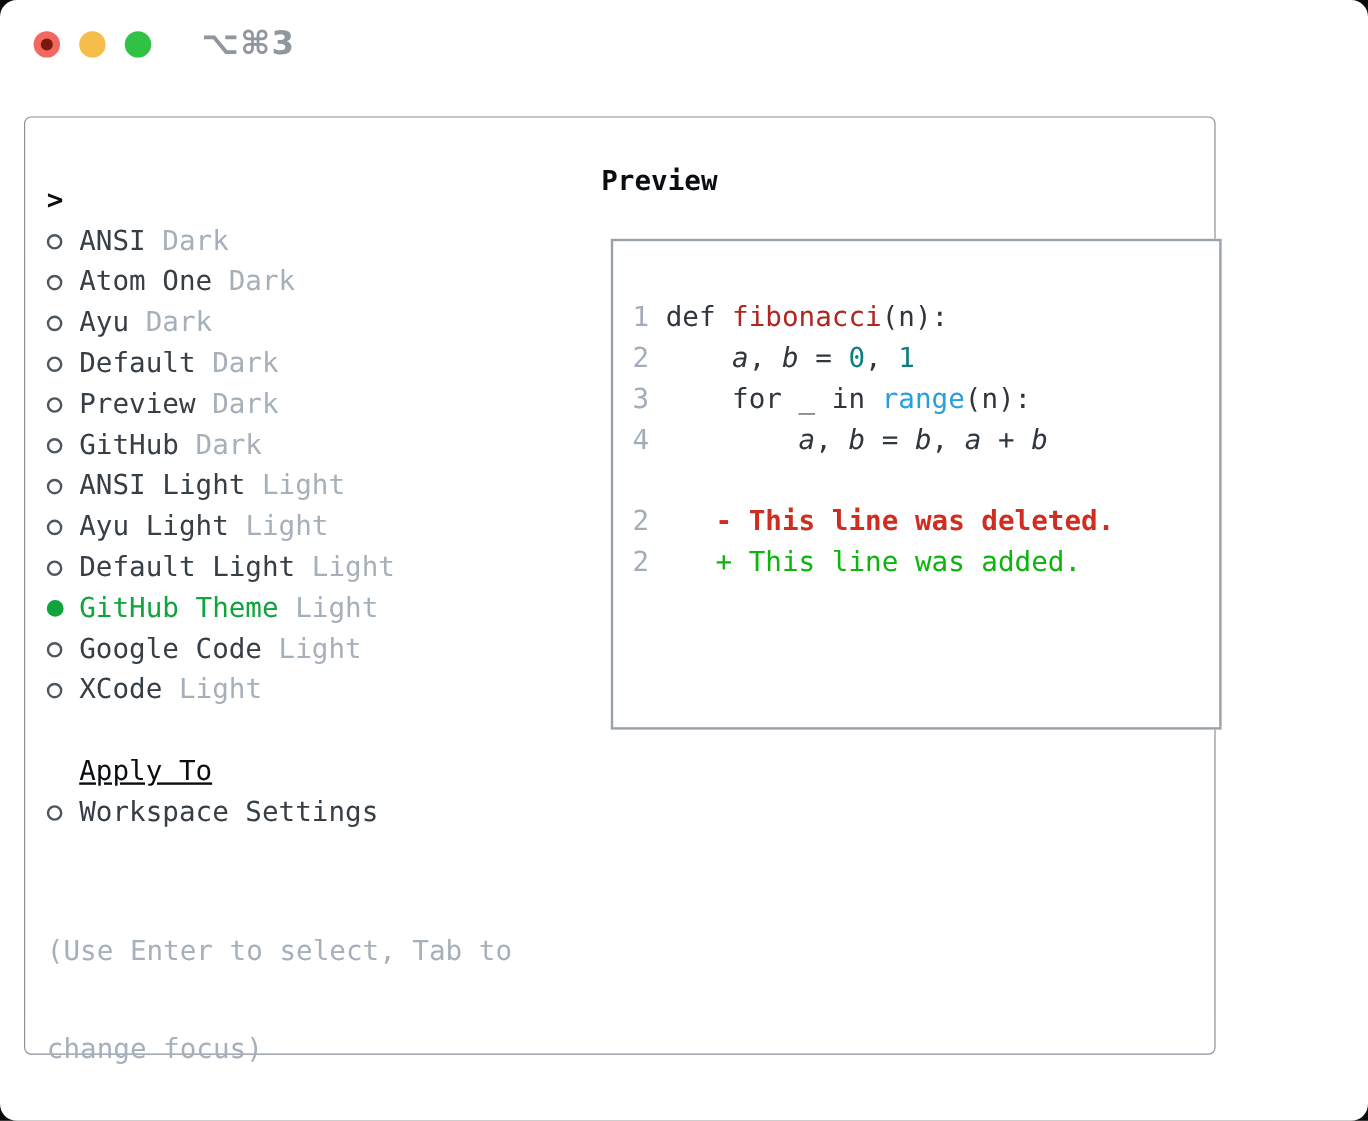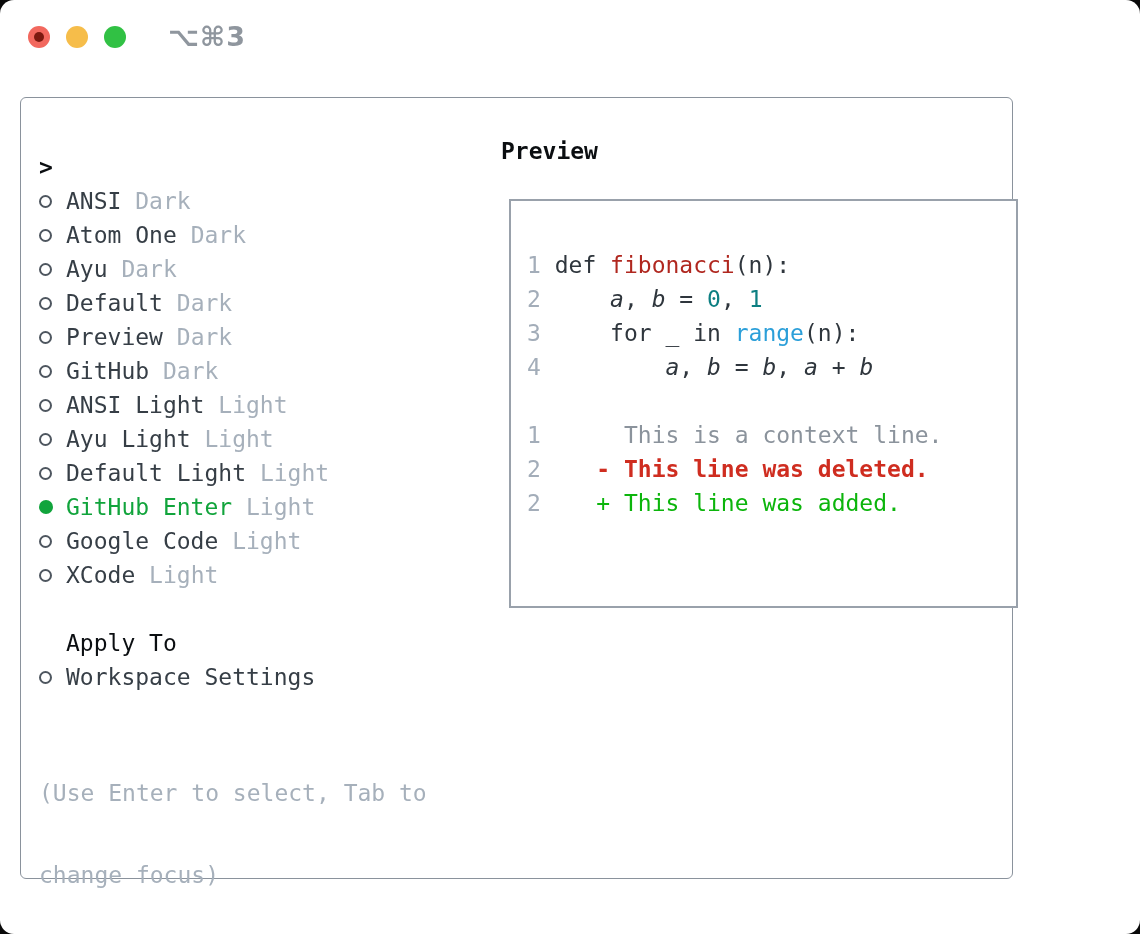--- a/index.html
+++ b/index.html
@@ -41,21 +41,21 @@
   .left-col{position:absolute;left:18px;top:52px;display:flex;flex-direction:column;}
   .row{display:flex;align-items:center;height:34px;font-size:23px;white-space:pre;}
   .bullet-cell{width:27px;display:flex;align-items:center;flex:none;}
   .cursor{color:var(--heading);font-weight:700;font-size:23px;line-height:34px;}
   .circle{width:13px;height:13px;border:2px solid var(--circle);border-radius:50%;}
   .circle.filled{width:14px;height:14px;border:none;background:var(--ui-green);}
   .hdr-label{font-weight:700;color:var(--heading);}
   .item-name{color:var(--item-name);}
   .item-variant{color:var(--muted);}
   .row.selected .item-name{color:var(--ui-green);}
-  .apply-hdr{color:var(--heading);}
+  .apply-hdr{color:var(--heading);text-decoration:underline;}
   .hint{color:var(--muted);margin-top:48px;}
   .preview-hdr{position:absolute;left:480px;top:36px;height:34px;line-height:34px;font-size:23px;font-weight:700;color:var(--heading);}
   .preview-box{position:absolute;left:488px;top:101px;width:509px;height:409px;border:2px solid var(--box-border);background:var(--win-bg);padding:47px 0 0 16px;overflow:hidden;}
   .pline{height:34px;line-height:34px;font-size:23px;white-space:pre;}
   .seg-ln{color:var(--ln);}
   .seg-fg{color:var(--code-fg);}
   .seg-fn{color:var(--fn-red);}
   .seg-var{color:var(--code-fg);font-style:italic;}
   .seg-num{color:var(--num-teal);}
   .seg-call{color:var(--call-blue);}
@@ -126,21 +126,21 @@
     <span class="item-name">Ayu Light </span>
     <span class="item-variant">Light</span>
   </div>
           <div class="row">
     <span class="bullet-cell"><span class="circle"></span></span>
     <span class="item-name">Default Light </span>
     <span class="item-variant">Light</span>
   </div>
           <div class="row selected">
     <span class="bullet-cell"><span class="circle filled"></span></span>
-    <span class="item-name">GitHub Enter </span>
+    <span class="item-name">GitHub Theme </span>
     <span class="item-variant">Light</span>
   </div>
           <div class="row">
     <span class="bullet-cell"><span class="circle"></span></span>
     <span class="item-name">Google Code </span>
     <span class="item-variant">Light</span>
   </div>
           <div class="row">
     <span class="bullet-cell"><span class="circle"></span></span>
     <span class="item-name">XCode </span>
@@ -171,19 +171,18 @@
     </div>
 
     <div class="preview-hdr">Preview</div>
 
     <div class="preview-box" id="preview-box">
         <div class="pline"><span class="seg-ln">1 </span><span class="seg-fg">def </span><span class="seg-fn">fibonacci</span><span class="seg-fg">(n):</span></div>
         <div class="pline"><span class="seg-ln">2 </span><span class="seg-fg">    </span><span class="seg-var">a</span><span class="seg-fg">, </span><span class="seg-var">b</span><span class="seg-fg"> = </span><span class="seg-num">0</span><span class="seg-fg">, </span><span class="seg-num">1</span></div>
         <div class="pline"><span class="seg-ln">3 </span><span class="seg-fg">    for _ in </span><span class="seg-call">range</span><span class="seg-fg">(n):</span></div>
         <div class="pline"><span class="seg-ln">4 </span><span class="seg-fg">        </span><span class="seg-var">a</span><span class="seg-fg">, </span><span class="seg-var">b</span><span class="seg-fg"> = </span><span class="seg-var">b</span><span class="seg-fg">, </span><span class="seg-var">a</span><span class="seg-fg"> + </span><span class="seg-var">b</span></div>
         <div class="pline"></div>
-        <div class="pline"><span class="seg-ln">1</span><span class="seg-ctx">      This is a context line.</span></div>
         <div class="pline"><span class="seg-ln">2</span><span class="seg-del">    - This line was deleted.</span></div>
         <div class="pline"><span class="seg-ln">2</span><span class="seg-add">    + This line was added.</span></div>
       </div>
 
   </div>
 </div>
 
 </body></html>

